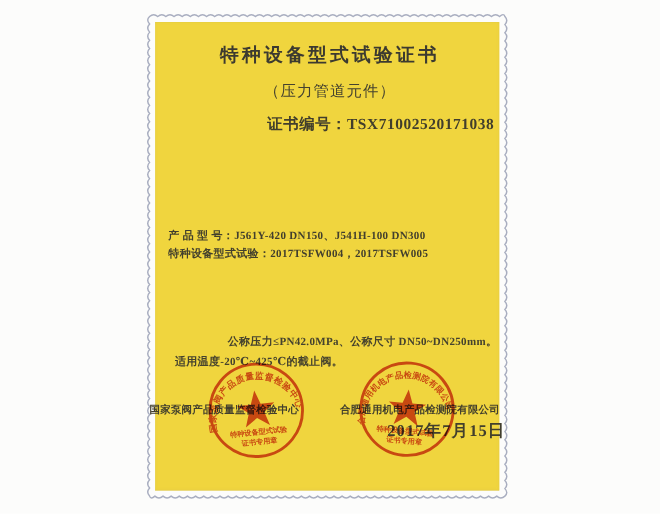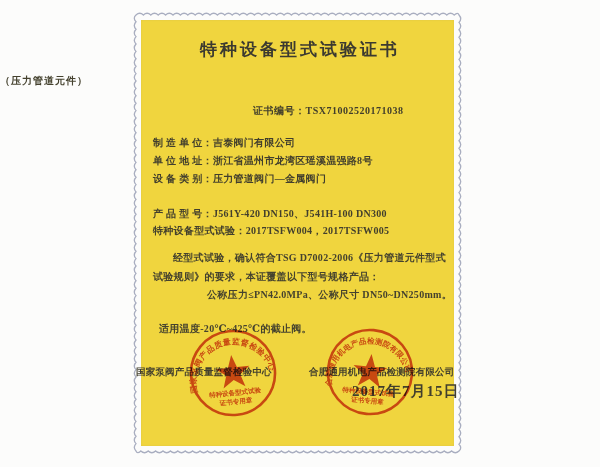--- a/index.html
+++ b/index.html
@@ -13,36 +13,36 @@
     position:absolute;left:141px;top:20px;width:313px;height:426px;
     background:#f0d53e;
     box-shadow:0 0 2px rgba(180,170,90,.35) inset;
   }
   .abs{position:absolute;}
   .cert-title{
     left:0;top:38px;width:100%;text-align:center;
     font-size:17px;font-weight:bold;color:#3c3a30;letter-spacing:3px;
   }
   .cert-subtitle{
-    left:0;top:74px;width:100%;
-    font-size:10px;font-weight:bold;color:#45422f;letter-spacing:1px;
+    left:0;top:74px;width:100%;text-align:center;
+    font-size:14px;font-weight:normal;color:#45422f;letter-spacing:1px;
   }
   .cert-no{
-    left:253px;top:104px;font-size:10px;font-weight:bold;color:#413e2c;letter-spacing:.5px;
+    left:243px;top:104px;font-size:14px;font-weight:bold;color:#413e2c;letter-spacing:.5px;
   }
   .field{
     left:153px;font-size:10px;color:#423f2d;font-weight:bold;white-space:nowrap;letter-spacing:.3px;
   }
   .f0{top:136px}.f1{top:154px}.f2{top:172px}.f3{top:190px}.f4{top:207px}.f5{top:224px}
   .para{
     left:153px;top:248px;width:297px;font-size:10px;line-height:19px;color:#45422e;
     text-indent:2em;font-weight:bold;letter-spacing:.3px;
   }
   .spec{left:207px;font-size:10px;color:#45422e;font-weight:bold;white-space:nowrap;letter-spacing:.3px;}
-  .s0{top:288px}.s1{top:306px}
+  .s0{top:304px}.s1{top:306px}
   .s2{top:322px;left:159px;}
   .org{font-size:9.5px;color:#423f2d;font-weight:bold;white-space:nowrap;top:366px;letter-spacing:.2px;}
   .org-left{left:136px;}
   .org-right{left:309px;}
   .date{left:352px;top:382px;font-size:15px;color:#423f2d;font-weight:bold;letter-spacing:1px;text-align:center;}
   .stamp{position:absolute;width:92px;height:92px;opacity:.88;mix-blend-mode:multiply;}
   .stamp-left{left:187px;top:327px;transform:rotate(-6deg);}
   .stamp-right{left:324px;top:326px;transform:rotate(5deg);}
 </style>
 </head>
@@ -56,37 +56,27 @@
 
   <div id="paper"></div>
 
   <div class="abs cert-title">特种设备型式试验证书</div>
   <div class="abs cert-subtitle">（压力管道元件）</div>
 
   <div class="abs cert-no">
     <span>证书编号：</span><span>TSX71002520171038</span>
   </div>
 
-  <div class="abs field f0">
-    <span>制 造 单 位：</span><span>吉泰阀门有限公司</span>
-  </div>
-  <div class="abs field f1">
-    <span>单 位 地 址：</span><span>浙江省温州市龙湾区瑶溪温强路8号</span>
-  </div>
-  <div class="abs field f2">
-    <span>设 备 类 别：</span><span>压力管道阀门—金属阀门</span>
-  </div>
   <div class="abs field f4">
     <span>产 品 型 号：</span><span>J561Y-420 DN150、J541H-100 DN300</span>
   </div>
   <div class="abs field f5">
     <span>特种设备型式试验：</span><span>2017TSFW004，2017TSFW005</span>
   </div>
 
-  <div class="abs para">经型式试验，确认符合TSG D7002-2006《压力管道元件型式试验规则》的要求，本证覆盖以下型号规格产品：</div>
   <div class="abs spec s0">公称压力≤PN42.0MPa、公称尺寸 DN50~DN250mm。</div>
   <div class="abs spec s2">适用温度-20℃~425℃的截止阀。</div>
 
   <div class="abs org org-left">国家泵阀产品质量监督检验中心</div>
   <div class="abs org org-right">合肥通用机电产品检测院有限公司</div>
   <div class="abs date">2017年7月15日</div>
 
   <svg class="stamp stamp-left" viewBox="0 0 92 92" xmlns="http://www.w3.org/2000/svg">
     <defs>
         <path id="arcL" d="M 9,64 A 38,38 0 1 1 83,64" fill="none"></path>

